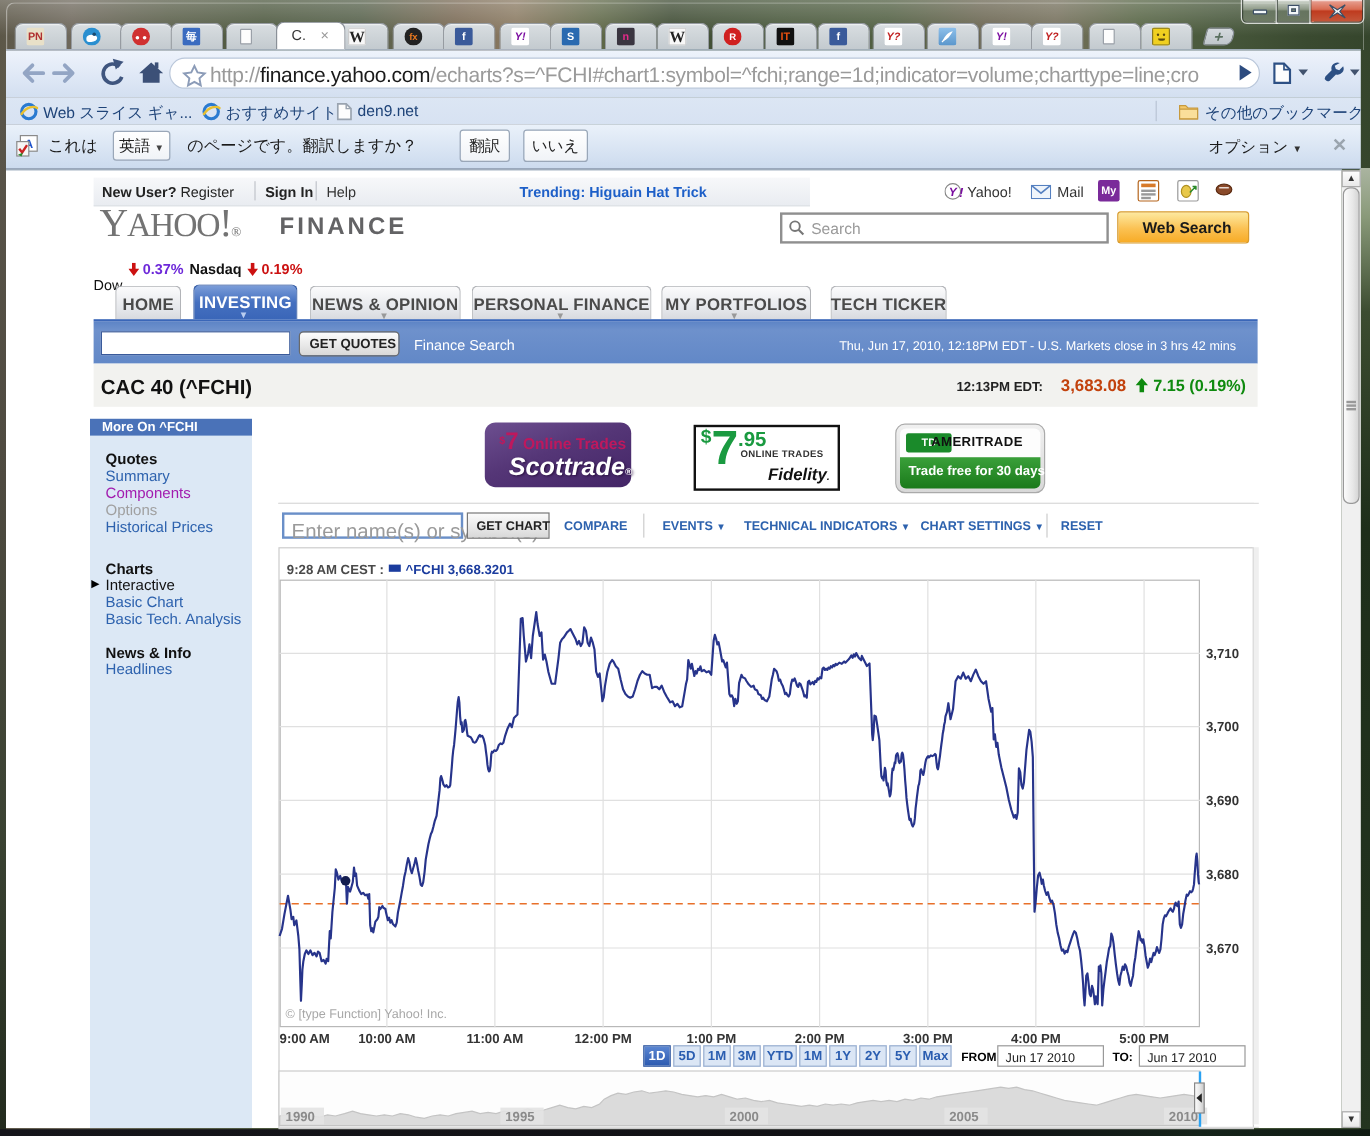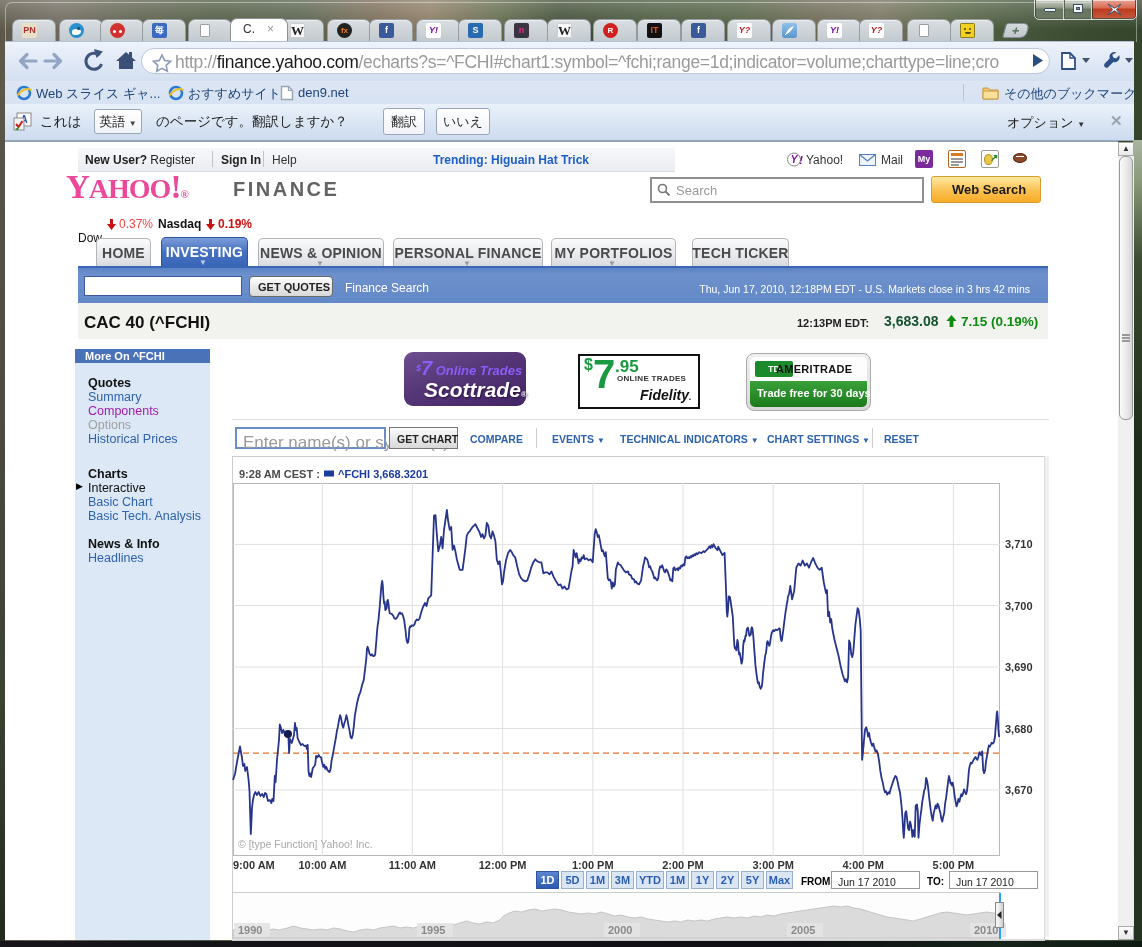--- a/index.html
+++ b/index.html
@@ -277,35 +277,35 @@
     <span style="position:absolute;left:2px;top:13px;width:8px;height:1.5px;background:#999"></span>
   </div>
 <div class="abs" style="left:981px;top:150px;width:18px;height:18px;background:#fff;border:1px solid #999;border-radius:2px">
     <span style="position:absolute;left:2px;top:3px;width:9px;height:11px;background:#e8c84a;border:1px solid #b09020;border-radius:50%"></span>
     <span style="position:absolute;left:8px;top:1px;font-size:10px;color:#2a8a2a;font-weight:bold">↗</span>
   </div>
 <div class="abs" style="left:1012px;top:150px;width:18px;height:18px;background:#fff;border-radius:2px">
     <span style="position:absolute;left:1px;top:3px;width:14px;height:10px;background:#8a4a2a;border-radius:50%;border:1px solid #5a2a10"></span>
     <span style="position:absolute;left:4px;top:6px;width:8px;height:1px;background:#fff"></span>
   </div>
-<span class="abs" style="left:66px;top:169px;font-family:'Liberation Serif',serif;font-weight:bold;font-size:33px;color:#ec4899;letter-spacing:-1px">Y<span style="font-size:28px">AHOO</span>!<span style="font-size:11px;letter-spacing:0">®</span></span>
+<span class="abs" style="left:83px;top:169px;font-family:'Liberation Serif',serif;font-weight:normal;font-size:33px;color:#737373;letter-spacing:-1px">Y<span style="font-size:28px">AHOO</span>!<span style="font-size:11px;letter-spacing:0">®</span></span>
 <span class="abs" style="left:233px;top:178px;font-size:20px;font-weight:bold;color:#636365;letter-spacing:2.5px">FINANCE</span>
 <div class="abs" style="left:650px;top:177px;width:274px;height:26px;background:#fff;border:2px solid #8f8f8f"></div>
 <svg class="abs" style="left:657px;top:183px" width="14" height="14" viewBox="0 0 14 14">
     <circle cx="5.5" cy="5.5" r="4" fill="none" stroke="#777" stroke-width="1.6"></circle>
     <path d="M8.5 8.5 L12.5 12.5" stroke="#777" stroke-width="1.8"></path>
   </svg>
 <span class="abs" style="left:676px;top:183px;font-size:13px;color:#9a9a9a">Search</span>
 <div class="abs" style="left:931px;top:176px;width:110px;height:27px;background:linear-gradient(180deg,#fde9a0 0,#fbc152 55%,#f7ab26 100%);border:1px solid #d89b2d;border-radius:3px"></div>
 <span class="abs" style="left:952px;top:182px;font-size:13px;font-weight:bold;color:#1a1a1a">Web Search</span>
 <span class="abs" style="left:78px;top:231px;font-size:12px;color:#111;font-weight:normal">Dow</span>
 <svg class="abs" style="left:107px;top:219px" width="9" height="11" viewBox="0 0 9 11">
     <path d="M3 0 h3 v5 h3 L4.5 11 L0 5 h3 Z" fill="#cc1111"></path>
   </svg>
-<span class="abs" style="left:119px;top:217px;font-size:12px;color:#ef4444;font-weight:normal">0.37%</span>
+<span class="abs" style="left:119px;top:217px;font-size:12px;color:#6d28d9;font-weight:bold">0.37%</span>
 <span class="abs" style="left:158px;top:217px;font-size:12px;color:#111;font-weight:bold">Nasdaq</span>
 <svg class="abs" style="left:206px;top:219px" width="9" height="11" viewBox="0 0 9 11">
     <path d="M3 0 h3 v5 h3 L4.5 11 L0 5 h3 Z" fill="#cc1111"></path>
   </svg>
 <span class="abs" style="left:218px;top:217px;font-size:12px;color:#c11;font-weight:bold">0.19%</span>
 <div class="abs" style="left:96px;top:238px;width:55px;height:28px;background:linear-gradient(180deg,#fbfbfc 0,#e4e6ea 70%,#d8dadf 100%);border:1px solid #b2b4b8;border-bottom:none;border-radius:5px 5px 0 0"></div>
 <span class="abs" style="left:96px;top:245px;width:55px;text-align:center;font-size:14px;font-weight:bold;color:#4a4a4a;letter-spacing:.2px">HOME</span>
 <div class="abs" style="left:161px;top:237px;width:87px;height:29px;background:linear-gradient(180deg,#7b9dd9 0,#4570c0 50%,#3a66b8 100%);border:1px solid #2c55a0;border-bottom:none;border-radius:5px 5px 0 0"></div>
 <span class="abs" style="left:161px;top:244px;width:87px;text-align:center;font-size:14px;font-weight:bold;color:#fff;letter-spacing:.2px">INVESTING</span>
 <span class="abs" style="left:199px;top:258px;font-size:8px;color:#b9cdf0">▼</span>
@@ -322,42 +322,42 @@
 <span class="abs" style="left:608px;top:259px;font-size:8px;color:#999">▼</span>
 <div class="abs" style="left:78px;top:266px;width:970px;height:37px;background:linear-gradient(180deg,#5d84c6 0,#6e91cc 20%,#6288c7 100%);border-top:2px solid #3a66b8"></div>
 <div class="abs" style="left:84px;top:276px;width:158px;height:20px;background:#fff;border:1px solid #3a5a9a"></div>
 <div class="abs" style="left:249px;top:276px;width:84px;height:21px;background:linear-gradient(180deg,#fdfdfd 0,#d8d8d8 100%);border:1px solid #6a6a6a;border-radius:4px"></div>
 <span class="abs" style="left:258px;top:281px;font-size:11px;font-weight:bold;color:#222">GET QUOTES</span>
 <span class="abs" style="left:345px;top:281px;font-size:12px;color:#fff">Finance Search</span>
 <span class="abs" style="left:78px;top:283px;width:952px;text-align:right;font-size:10.5px;color:#fff">Thu, Jun 17, 2010, 12:18PM EDT - U.S. Markets close in 3 hrs 42 mins</span>
 <div class="abs" style="left:78px;top:303px;width:970px;height:36px;background:#f2f2ef"></div>
 <span class="abs" style="left:84px;top:313px;font-size:17px;font-weight:bold;color:#111">CAC 40 (^FCHI)</span>
 <span class="abs" style="left:797px;top:317px;font-size:11px;font-weight:bold;color:#222">12:13PM EDT:</span>
-<span class="abs" style="left:884px;top:313px;font-size:14px;font-weight:bold;color:#14532d">3,683.08</span>
+<span class="abs" style="left:884px;top:313px;font-size:14px;font-weight:bold;color:#c2410c">3,683.08</span>
 <svg class="abs" style="left:946px;top:315px" width="11" height="12" viewBox="0 0 12 14">
     <path d="M6 0 L12 7 H8.2 V14 H3.8 V7 H0 Z" fill="#0e8a0e"></path>
   </svg>
 <span class="abs" style="left:961px;top:314px;font-size:13.5px;font-weight:bold;color:#0e8a0e">7.15 (0.19%)</span>
 <div class="abs" style="left:75px;top:349px;width:135px;height:591px;background:#dce8f5"></div>
 <div class="abs" style="left:75px;top:349px;width:135px;height:14px;background:#4a72b8"></div>
 <span class="abs" style="left:85px;top:350px;font-size:11px;font-weight:bold;color:#fff">More On ^FCHI</span>
 <span class="abs" style="left:88px;top:376px;font-size:12.5px;color:#111;font-weight:bold">Quotes</span>
 <span class="abs" style="left:88px;top:390px;font-size:12.5px;color:#2d62ae">Summary</span>
 <span class="abs" style="left:88px;top:404px;font-size:12.5px;color:#a21caf">Components</span>
 <span class="abs" style="left:88px;top:418px;font-size:12.5px;color:#a0a0a0">Options</span>
 <span class="abs" style="left:88px;top:432px;font-size:12.5px;color:#2d62ae">Historical Prices</span>
 <span class="abs" style="left:88px;top:467px;font-size:12.5px;color:#111;font-weight:bold">Charts</span>
 <span class="abs" style="left:88px;top:481px;font-size:12.5px;color:#111">Interactive</span>
 <span class="abs" style="left:88px;top:495px;font-size:12.5px;color:#2d62ae">Basic Chart</span>
 <span class="abs" style="left:88px;top:509px;font-size:12.5px;color:#2d62ae">Basic Tech. Analysis</span>
 <span class="abs" style="left:88px;top:537px;font-size:12.5px;color:#111;font-weight:bold">News &amp; Info</span>
 <span class="abs" style="left:88px;top:551px;font-size:12.5px;color:#2d62ae">Headlines</span>
 <span class="abs" style="left:76px;top:481px;font-size:9px;color:#000">▶</span>
 <div class="abs" style="left:404px;top:352px;width:122px;height:54px;background:linear-gradient(160deg,#6d4f90 0,#553677 45%,#432566 100%);border-radius:9px"></div>
-<span class="abs" style="left:416px;top:357px;font-size:13px;font-style:italic;font-weight:bold;color:#8b5cf6"><span style="font-size:9px;vertical-align:4px">$</span><span style="font-size:20px">7</span> Online Trades</span>
+<span class="abs" style="left:416px;top:357px;font-size:13px;font-weight:bold;color:#be185d"><span style="font-size:9px;vertical-align:4px">$</span><span style="font-size:20px">7</span> Online Trades</span>
 <span class="abs" style="left:424px;top:378px;font-size:21px;font-style:italic;font-weight:bold;color:#fff;text-shadow:1px 1px 2px #2a1040">Scottrade<span style="font-size:8px">®</span></span>
 <div class="abs" style="left:578px;top:354px;width:122px;height:55px;background:#fff;border:2px solid #111"></div>
 <span class="abs" style="left:584px;top:356px;font-size:16px;font-weight:bold;color:#1a9a40">$</span>
 <span class="abs" style="left:593px;top:352px;font-size:40px;font-weight:bold;color:#1a9a40">7</span>
 <span class="abs" style="left:615px;top:357px;font-size:17px;font-weight:bold;color:#1a9a40">.95</span>
 <span class="abs" style="left:617px;top:374px;font-size:8px;font-weight:bold;color:#333;letter-spacing:.3px">ONLINE TRADES</span>
 <span class="abs" style="left:640px;top:387px;font-size:14px;font-weight:bold;font-style:italic;color:#111">Fidelity<span style="font-size:9px">.</span></span>
 <div class="abs" style="left:746px;top:353px;width:125px;height:58px;background:linear-gradient(180deg,#f0f0f0 0,#d8d8d8 100%);border:1px solid #aaa;border-radius:8px"></div>
 <div class="abs" style="left:750px;top:357px;width:117px;height:24px;background:#fdfdfd;border-radius:5px 5px 0 0"></div>
 <div class="abs" style="left:755px;top:361px;width:38px;height:16px;background:#1a8a2a;color:#fff;font-weight:bold;font-size:9px;text-align:center;line-height:16px;border-radius:2px">TD</div>

